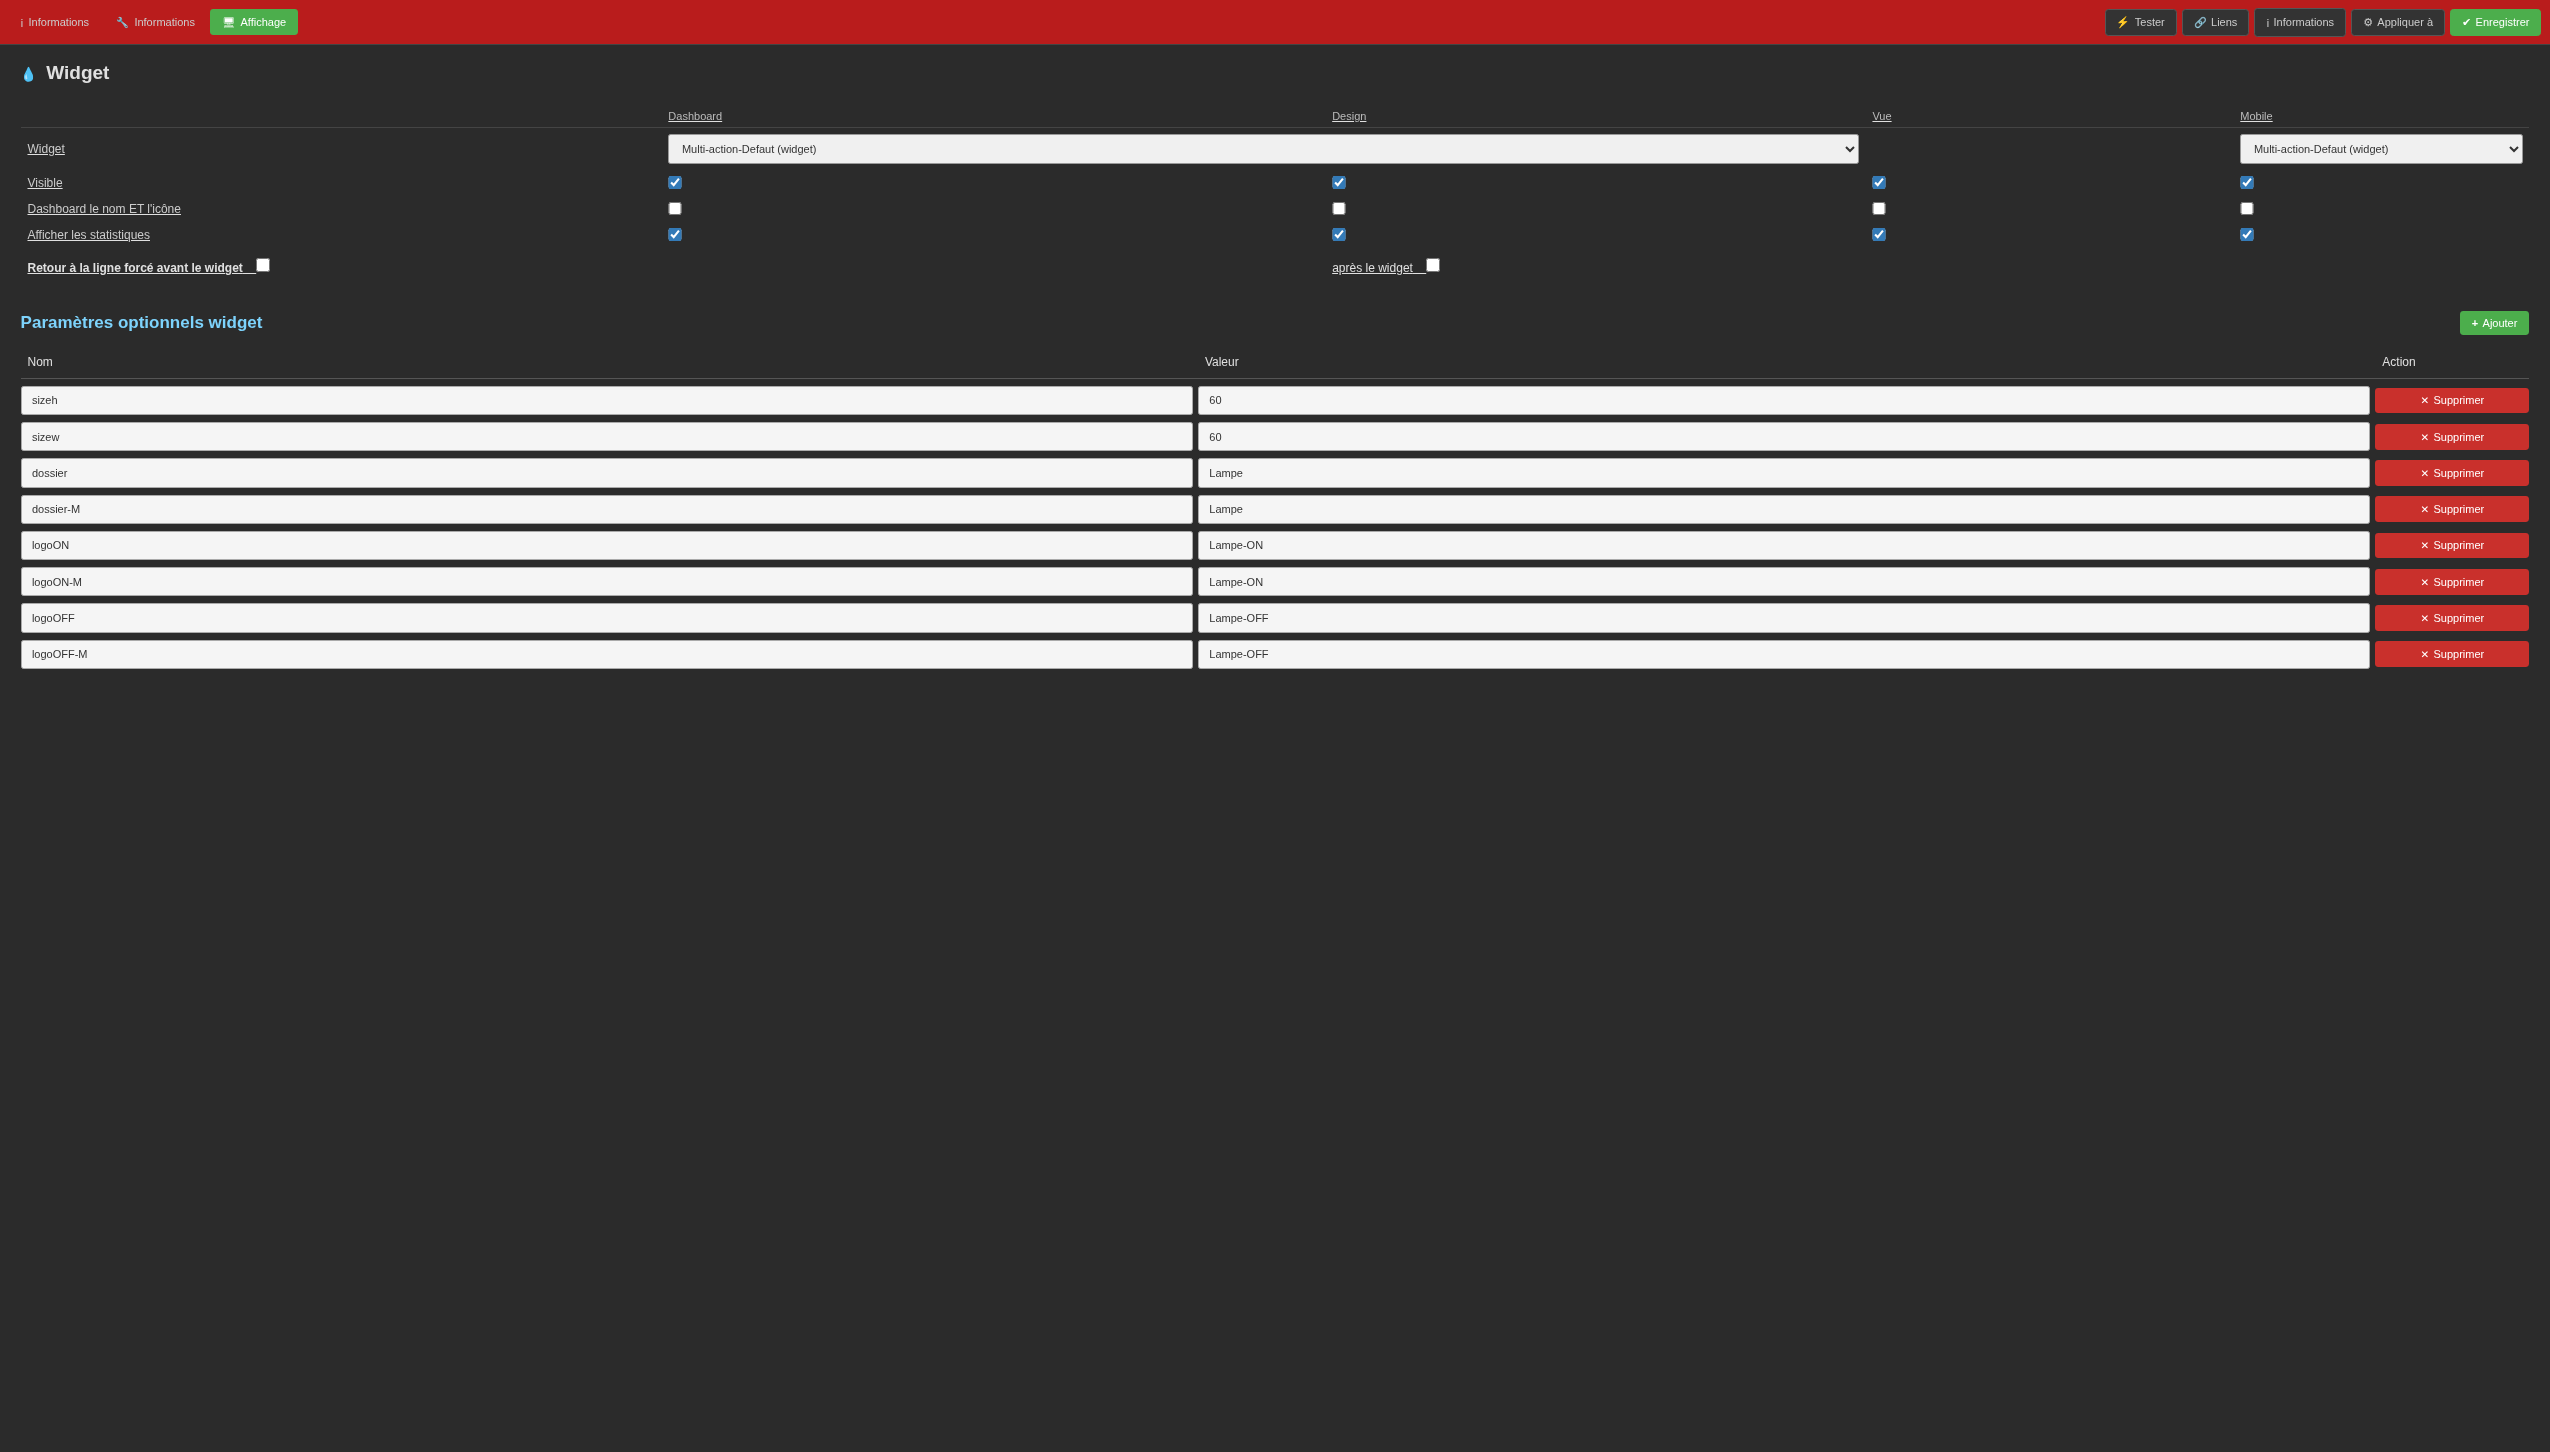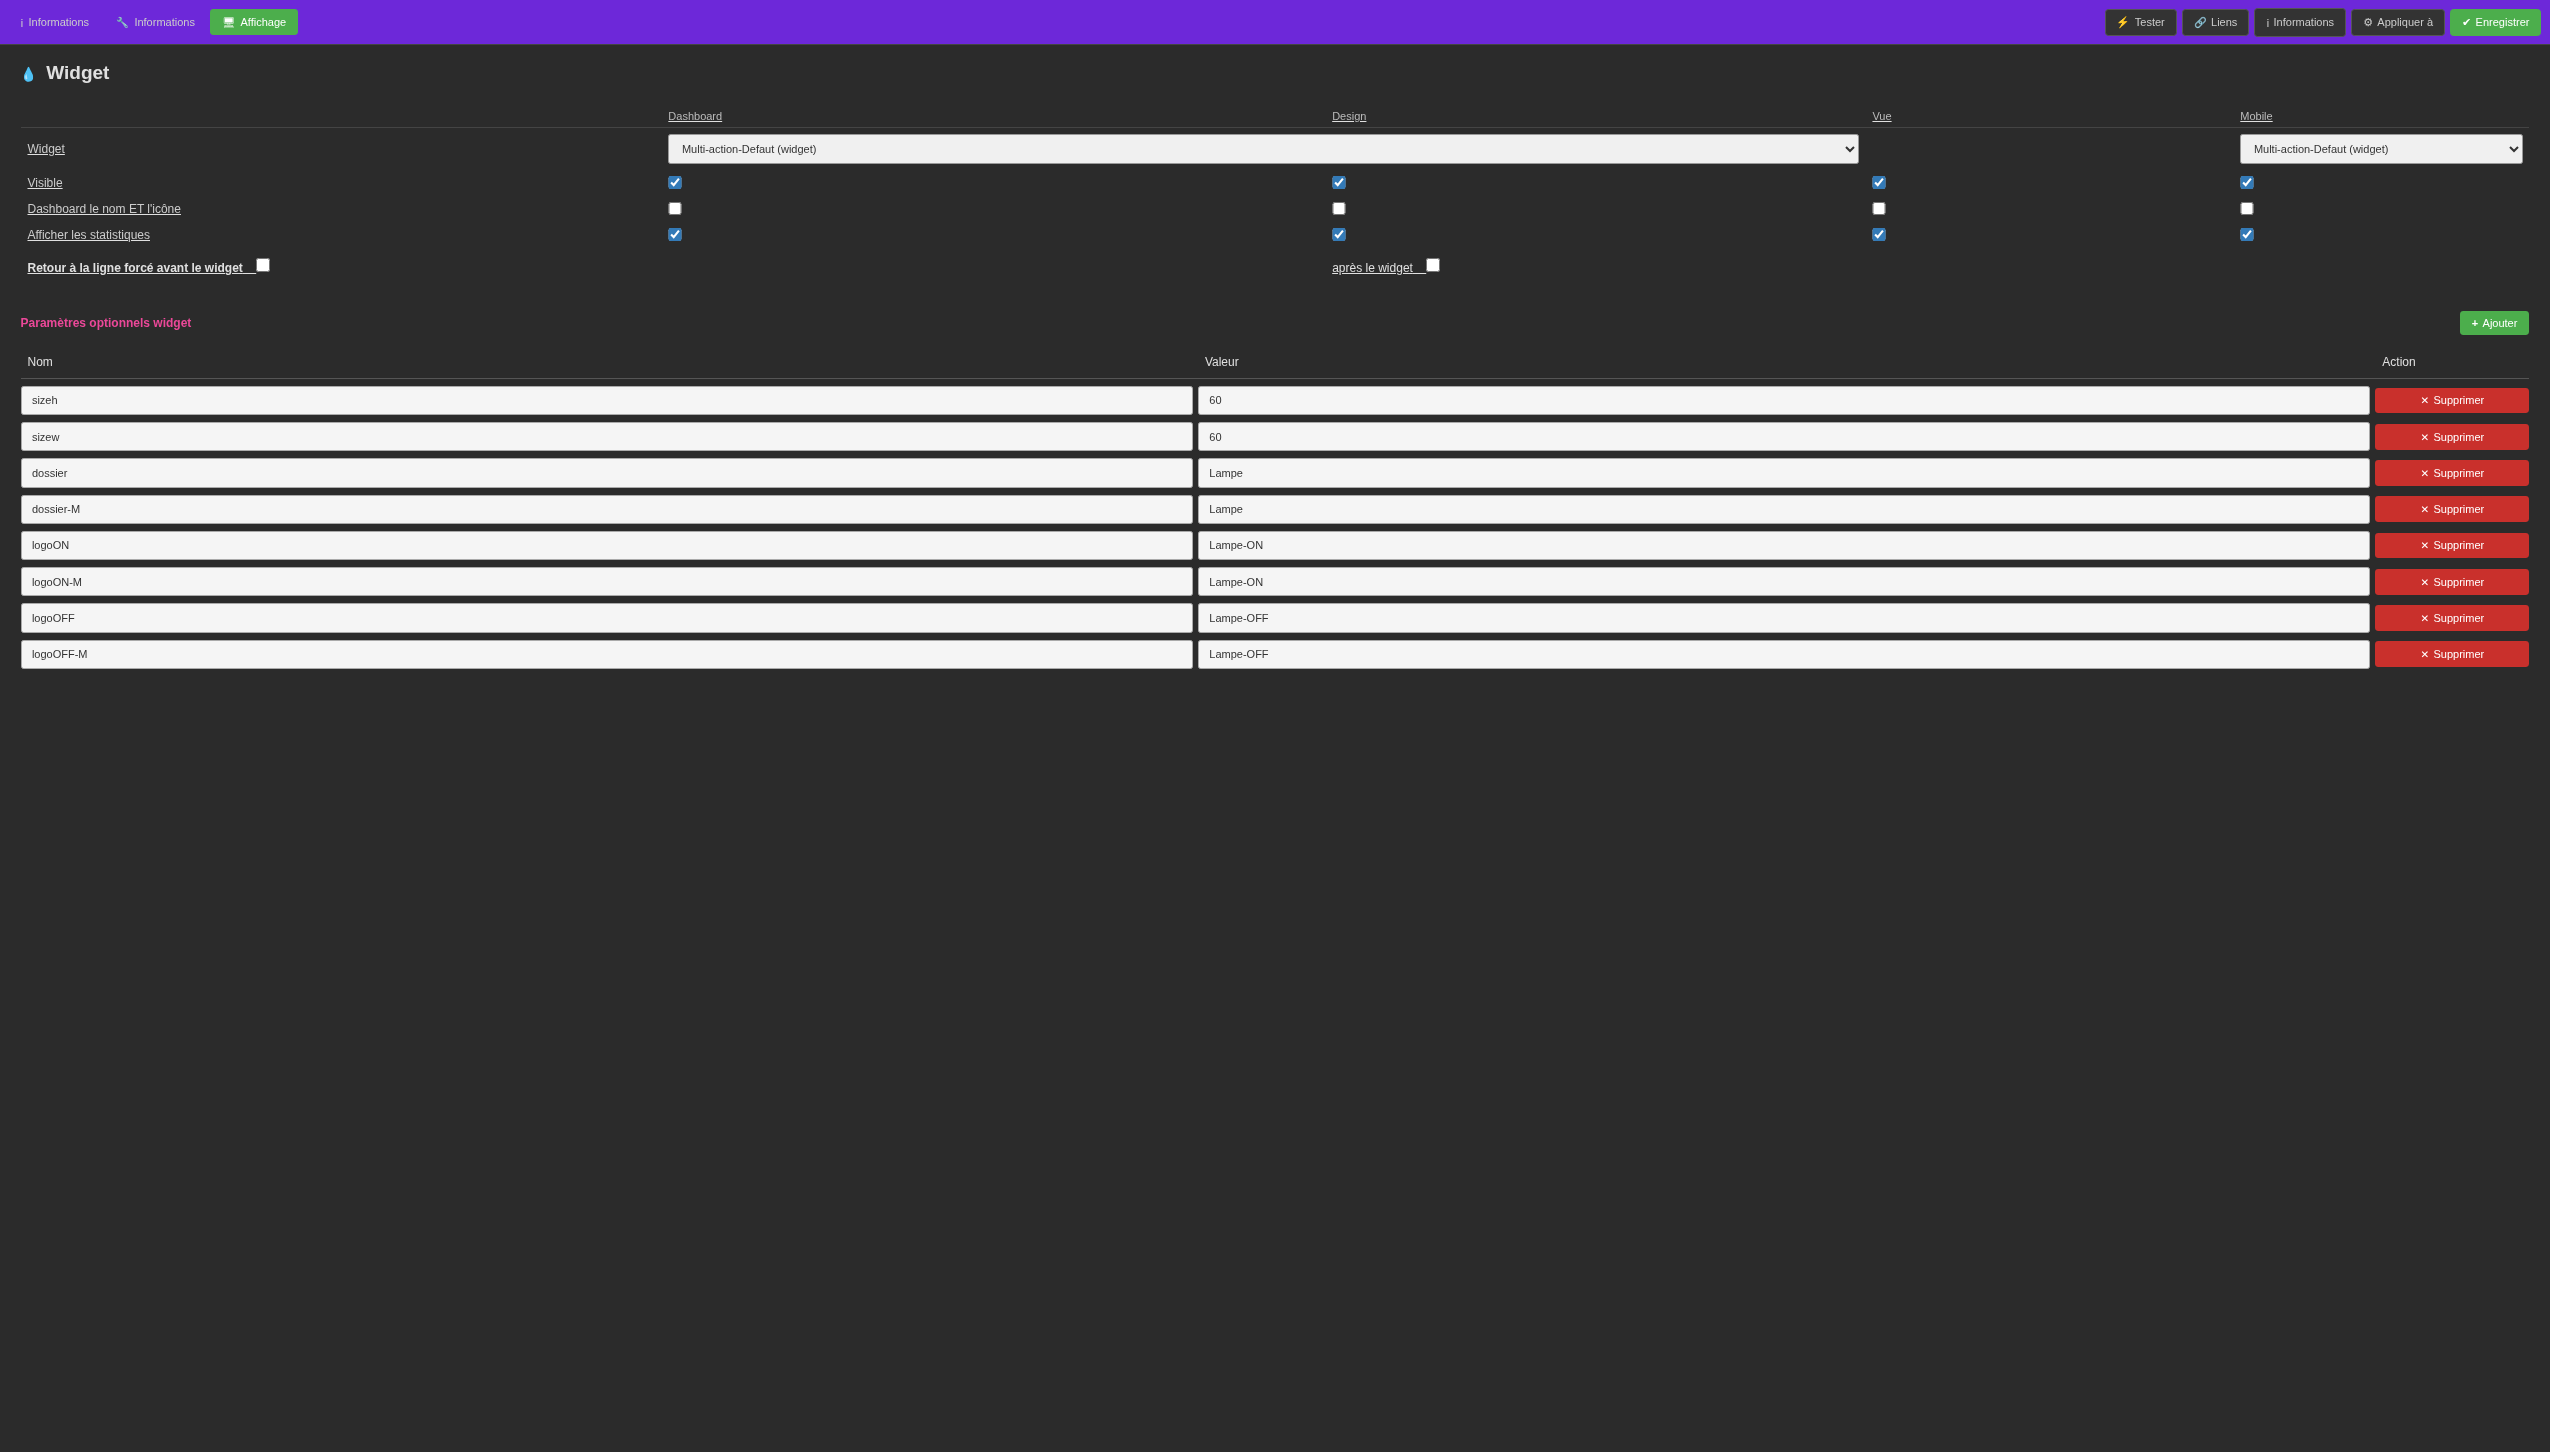--- a/index.html
+++ b/index.html
@@ -5,21 +5,21 @@
     * { box-sizing: border-box; margin: 0; padding: 0; }
     body {
       background: #2b2b2b;
       color: #e0e0e0;
       font-family: Arial, sans-serif;
       font-size: 12px;
     }
 
     
     .top-nav {
-      background: #6d28d9;
+      background: #b91c1c;
       display: flex;
       align-items: center;
       padding: 0 8.6px;
       height: 45px;
       border-bottom: 0.9px solid #444;
     }
     .nav-left {
       display: flex;
       align-items: center;
       gap: 3.4px;
@@ -145,23 +145,23 @@
     .optional-section {
       margin-top: 8.6px;
     }
     .optional-header {
       display: flex;
       align-items: center;
       justify-content: space-between;
       margin-bottom: 12px;
     }
     .optional-title {
-      font-size: 12px;
+      font-size: 17px;
       font-weight: bold;
-      color: #ec4899;
+      color: #7dd3fc;
     }
     .add-btn {
       background: #4cae4c;
       border: none;
       color: #fff;
       padding: 6px 12px;
       border-radius: 3.4px;
       cursor: pointer;
       font-size: 11px;
       display: flex;

